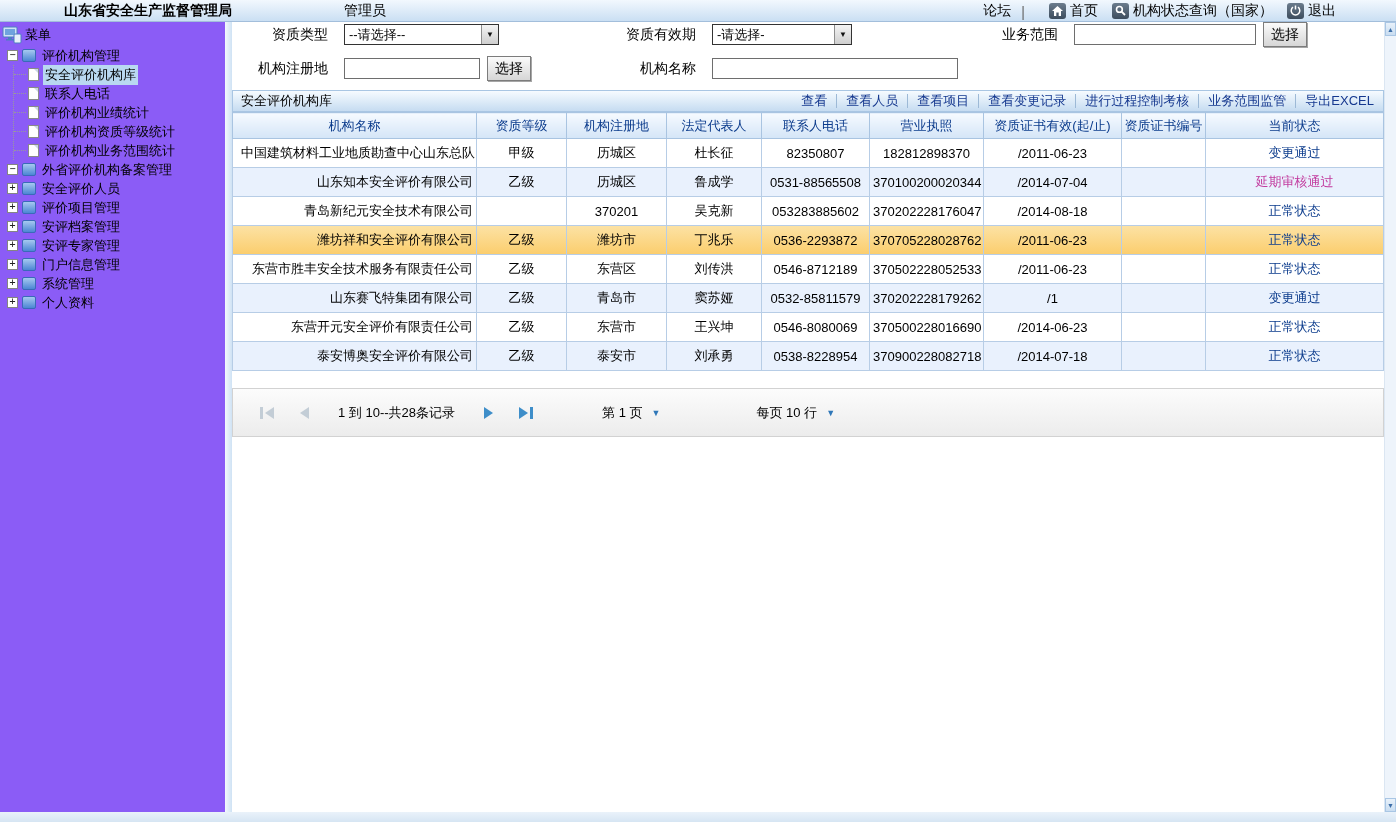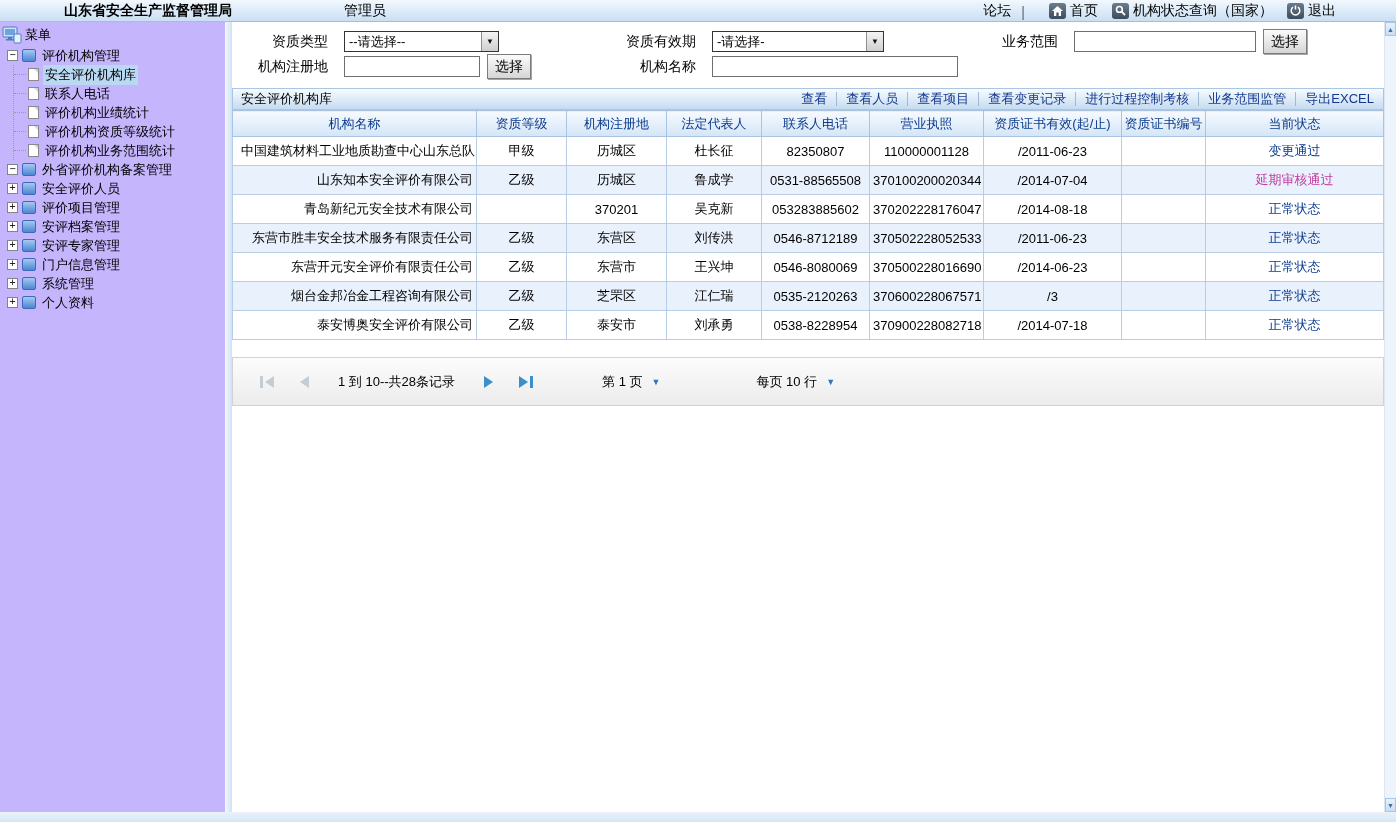--- a/index.html
+++ b/index.html
@@ -16,21 +16,21 @@
   .tb-title { margin-left:64px; font-weight:bold; }
   .tb-user { margin-left:112px; }
   .tb-right { margin-left:auto; display:flex; align-items:flex-end; margin-right:60px; }
   .tb-link { color:#000; cursor:pointer; text-decoration:none; }
   .tb-pipe { margin:0 10px; color:#666; }
   .tb-item { display:inline-flex; align-items:center; margin-left:14px; cursor:pointer; }
   .sq-ico { width:17px; height:16px; border-radius:3px; margin-right:4px;
     background:linear-gradient(#6b7c8d,#3c4c5d); display:inline-flex; align-items:center; justify-content:center; }
   .sq-ico svg { display:block; }
   
-  .sidebar { position:absolute; left:0; top:22px; width:225px; bottom:10px; background:#c4b5fd;
+  .sidebar { position:absolute; left:0; top:22px; width:225px; bottom:10px; background:#8b5cf6;
     overflow:hidden; font-size:13px; padding-top:2px; }
   .tree-header { display:flex; align-items:center; height:22px; padding-left:2px; }
   .pc-ico { margin-right:3px; display:inline-flex; }
   .tree-row { display:flex; align-items:center; height:19px; white-space:nowrap; cursor:pointer; }
   .tree-row.root { padding-left:7px; }
   .expand-box { width:11px; height:11px; border:1px solid #848484; background:#fff;
     font-size:10px; line-height:8px; text-align:center; margin-right:4px; color:#222;
     font-family:"DejaVu Sans Mono",monospace; flex:none; }
   .icon-book { width:14px; height:13px; background:linear-gradient(#a6c9f0,#4c86d4);
     border:1px solid #3a6ab8; border-radius:2px; margin-right:4px; flex:none; }
@@ -50,26 +50,26 @@
   .vs-btn { position:absolute; left:0; width:11px; height:14px; color:#3c6ea8; font-size:7px;
     background:linear-gradient(#e8f1fa,#c9ddf1); border:1px solid #a9c6e4;
     display:flex; align-items:center; justify-content:center; cursor:pointer; }
   .vs-btn.up { top:0; } .vs-btn.down { bottom:0; }
   .hstrip { position:absolute; left:0; bottom:0; width:100%; height:10px;
     background:linear-gradient(#eaf2fa,#d6e5f3); }
   
   .main { position:absolute; left:232px; top:22px; width:1152px; bottom:10px; background:#fff; }
   
   .filter-grid { display:grid; grid-template-columns:112px 258px 110px 250px 112px auto;
-    align-items:center; font-size:14px; padding-top:7px; }
+    row-gap:9px; align-items:center; font-size:14px; }
   .flabel { justify-self:end; padding-right:16px; white-space:nowrap; }
   .fcell { display:flex; align-items:center; }
   .sel { display:inline-flex; width:155px; height:21px; border:1px solid #333; background:#fff;
     align-items:center; font-size:13px; cursor:pointer; }
-  .sel.w170 { width:172px; }
+  .sel.w170 { width:140px; }
   .sel-val { padding-left:4px; flex:1; overflow:hidden; white-space:nowrap; }
   .sel-btn { width:17px; align-self:stretch; background:linear-gradient(#f4f4f4,#cfcfcf);
     border-left:1px solid #8e8e8e; font-size:8px; display:flex; align-items:center; justify-content:center; color:#111; }
   .tin { height:21px; border:1px solid #6e6e6e; background:#fff; font-size:13px; padding:0 3px;
     font-family:inherit; }
   .w182 { width:182px; } .w136 { width:136px; } .w246 { width:246px; }
   .btn3d { height:25px; min-width:38px; padding:0 7px; margin-left:7px; cursor:pointer;
     background:linear-gradient(#fbfbfb,#d6d6d6); border:1px solid #7c7c7c;
     box-shadow:1px 1px 0 rgba(0,0,0,.35); font-size:14px; font-family:inherit; }
   .btn3d.no-ml { margin-left:0; margin-right:7px; }
@@ -317,21 +317,21 @@
           <th>当前状态</th>
         </tr>
     </thead>
     <tbody>
         <tr>
           <td class="name">中国建筑材料工业地质勘查中心山东总队</td>
           <td>甲级</td>
           <td>历城区</td>
           <td>杜长征</td>
           <td>82350807</td>
-          <td>110000001128</td>
+          <td>182812898370</td>
           <td>/2011-06-23</td>
           <td></td>
           <td class="status">变更通过</td>
         </tr>
         <tr>
           <td class="name">山东知本安全评价有限公司</td>
           <td>乙级</td>
           <td>历城区</td>
           <td>鲁成学</td>
           <td>0531-88565508</td>
@@ -344,54 +344,65 @@
           <td class="name">青岛新纪元安全技术有限公司</td>
           <td></td>
           <td>370201</td>
           <td>吴克新</td>
           <td>053283885602</td>
           <td>370202228176047</td>
           <td>/2014-08-18</td>
           <td></td>
           <td class="status">正常状态</td>
         </tr>
+        <tr class="selected">
+          <td class="name">潍坊祥和安全评价有限公司</td>
+          <td>乙级</td>
+          <td>潍坊市</td>
+          <td>丁兆乐</td>
+          <td>0536-2293872</td>
+          <td>370705228028762</td>
+          <td>/2011-06-23</td>
+          <td></td>
+          <td class="status">正常状态</td>
+        </tr>
         <tr>
           <td class="name">东营市胜丰安全技术服务有限责任公司</td>
           <td>乙级</td>
           <td>东营区</td>
           <td>刘传洪</td>
           <td>0546-8712189</td>
           <td>370502228052533</td>
           <td>/2011-06-23</td>
           <td></td>
           <td class="status">正常状态</td>
         </tr>
         <tr>
+          <td class="name">山东赛飞特集团有限公司</td>
+          <td>乙级</td>
+          <td>青岛市</td>
+          <td>窦苏娅</td>
+          <td>0532-85811579</td>
+          <td>370202228179262</td>
+          <td>/1</td>
+          <td></td>
+          <td class="status">变更通过</td>
+        </tr>
+        <tr>
           <td class="name">东营开元安全评价有限责任公司</td>
           <td>乙级</td>
           <td>东营市</td>
           <td>王兴坤</td>
           <td>0546-8080069</td>
           <td>370500228016690</td>
           <td>/2014-06-23</td>
           <td></td>
           <td class="status">正常状态</td>
         </tr>
         <tr>
-          <td class="name">烟台金邦冶金工程咨询有限公司</td>
-          <td>乙级</td>
-          <td>芝罘区</td>
-          <td>江仁瑞</td>
-          <td>0535-2120263</td>
-          <td>370600228067571</td>
-          <td>/3</td>
-          <td></td>
-          <td class="status">正常状态</td>
-        </tr>
-        <tr>
           <td class="name">泰安博奥安全评价有限公司</td>
           <td>乙级</td>
           <td>泰安市</td>
           <td>刘承勇</td>
           <td>0538-8228954</td>
           <td>370900228082718</td>
           <td>/2014-07-18</td>
           <td></td>
           <td class="status">正常状态</td>
         </tr>

